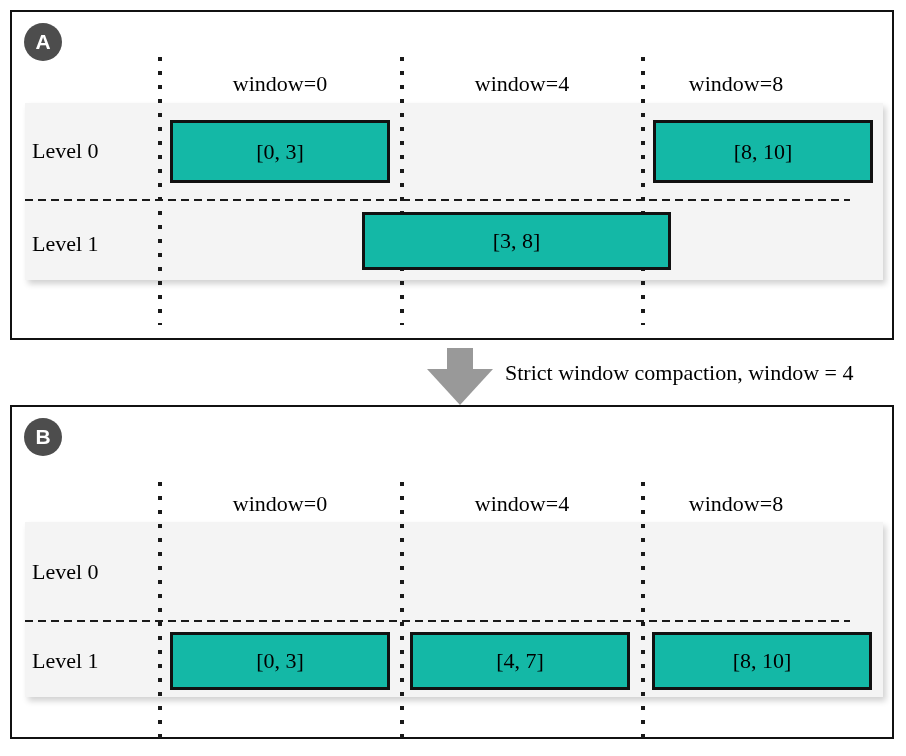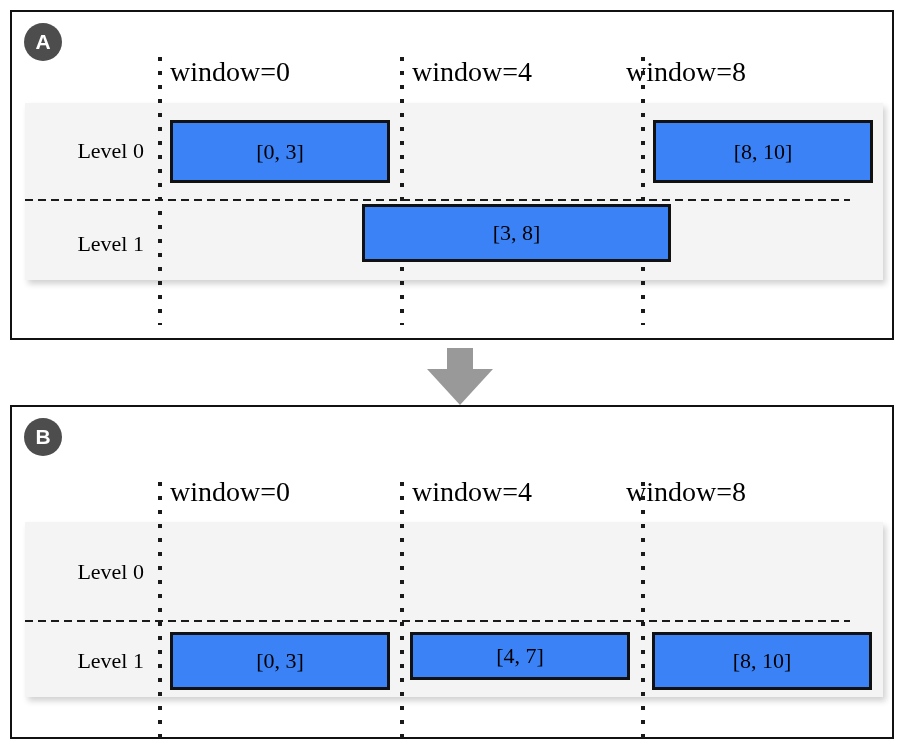--- a/index.html
+++ b/index.html
@@ -32,22 +32,23 @@
     color: #ffffff;
     font-family: "Liberation Sans", sans-serif;
     font-weight: bold;
     font-size: 21px;
     display: flex; align-items: center; justify-content: center;
   }
 
   .col-header {
     position: absolute;
     width: 220px; height: 28px; line-height: 28px;
-    text-align: left;
-    font-size: 28px;
+    text-align: center;
+    font-size: 22px;
+    margin-top: 12px;
   }
   .col-1 { left: 158px; }
   .col-2 { left: 400px; font-family: Liberation Serif, serif; }
   .col-3 { left: 614px; }
   #panel-a .col-header { top: 46px; }
   #panel-b .col-header { top: 71px; }
 
   .rows-bg {
     position: absolute;
     left: 13px; width: 858px;
@@ -77,43 +78,43 @@
     background-image: repeating-linear-gradient(
       to right, #1a1a1a 0px, #1a1a1a 8px, transparent 8px, transparent 13px);
     z-index: 3;
   }
   #panel-a .dashed-divider { top: 187px; }
   #panel-b .dashed-divider { top: 213px; }
 
   .level-label {
     position: absolute;
     left: 20px; width: 112px; height: 28px; line-height: 28px;
-    text-align: right;
+    text-align: left;
     font-size: 22px;
     z-index: 2;
   }
   #panel-a .label-l0 { top: 125px; }
   #panel-a .label-l1 { top: 218px; }
   #panel-b .label-l0 { top: 151px; }
   #panel-b .label-l1 { top: 240px; }
 
   .interval-box {
     position: absolute;
     box-sizing: border-box;
-    background: #3b82f6;
+    background: #14b8a6;
     border: 3px solid #111111;
     display: flex; align-items: center; justify-content: center;
     font-size: 22px;
     z-index: 4;
   }
   #box-a-0 { left: 158px; top: 108px; width: 220px; height: 63px; }
   #box-a-1 { left: 641px; top: 108px; width: 220px; height: 63px; }
-  #box-a-2 { left: 350px; top: 192px; width: 309px; height: 58px; }
+  #box-a-2 { left: 350px; top: 200px; width: 309px; height: 58px; }
   #box-b-0 { left: 158px; top: 225px; width: 220px; height: 58px; }
-  #box-b-1 { left: 398px; top: 225px; width: 220px; height: 48px; }
+  #box-b-1 { left: 398px; top: 225px; width: 220px; height: 58px; }
   #box-b-2 { left: 640px; top: 225px; width: 220px; height: 58px; }
 
   .arrow-shaft {
     position: absolute;
     left: 447px; top: 348px;
     width: 26px; height: 22px;
     background: #999999;
   }
   .arrow-head {
     position: absolute;
@@ -156,20 +157,21 @@
 
     <div class="interval-box" id="box-a-0">[0, 3]</div>
     <div class="interval-box" id="box-a-1">[8, 10]</div>
     <div class="interval-box" id="box-a-2">[3, 8]</div>
   </div>
 
   <div>
     <div class="arrow-shaft"></div>
     <div class="arrow-head"></div>
   </div>
+  <div class="transition-caption">Strict window compaction, window = 4</div>
 
   <div class="panel" id="panel-b">
     <div class="badge">B</div>
 
     <div class="rows-bg"></div>
 
     <div class="dotted-line dline-1"></div>
     <div class="dotted-line dline-2"></div>
     <div class="dotted-line dline-3"></div>
 

